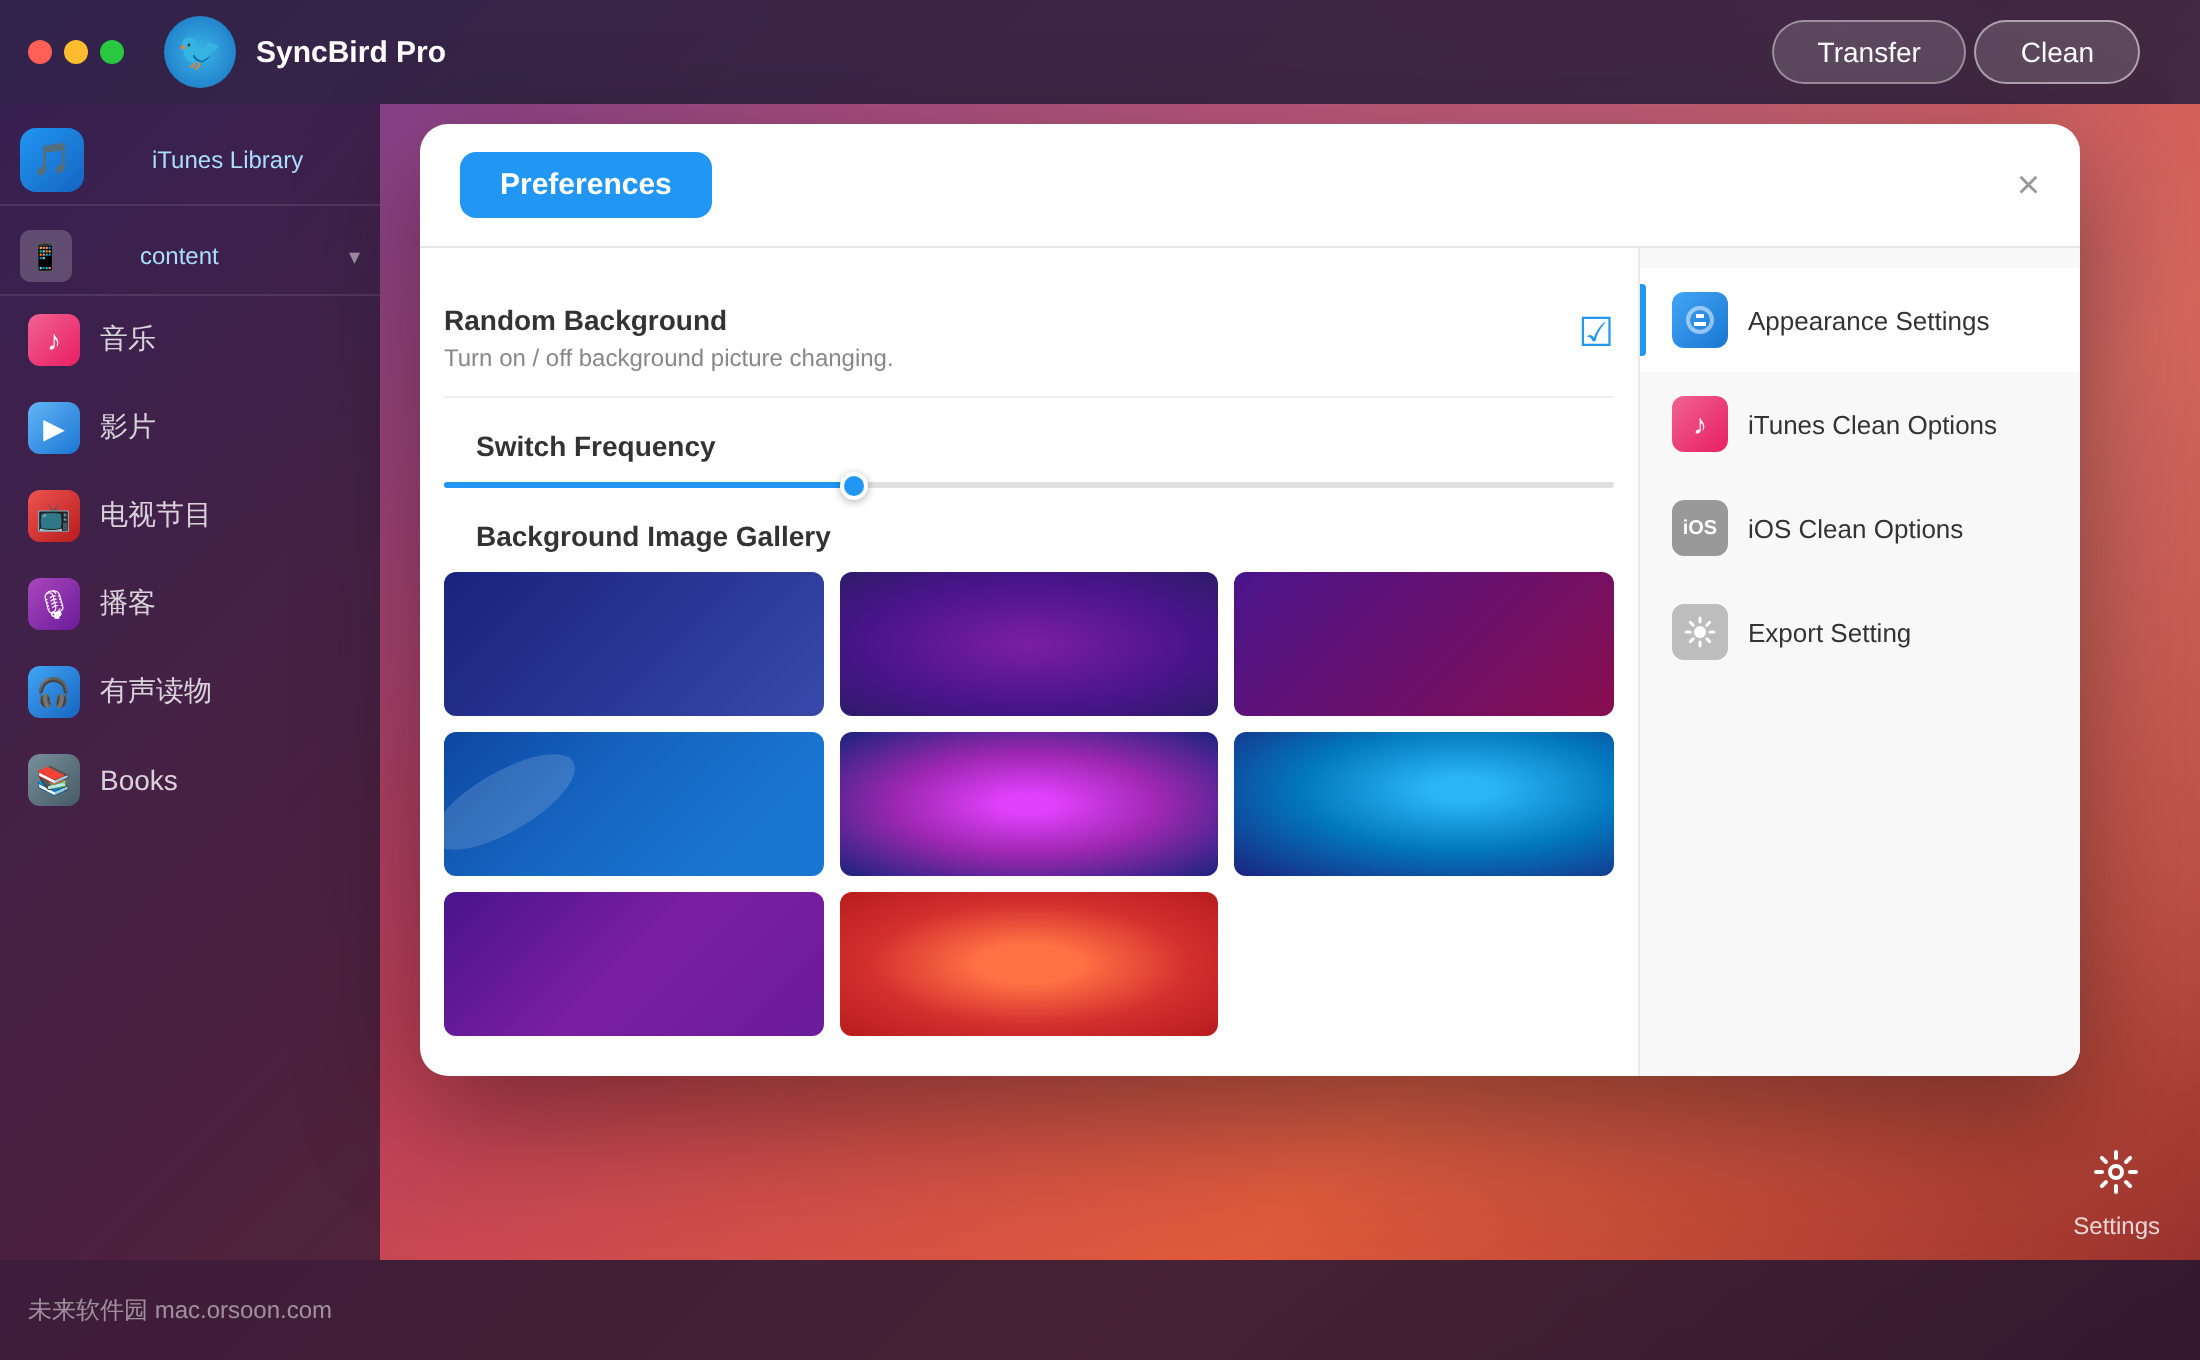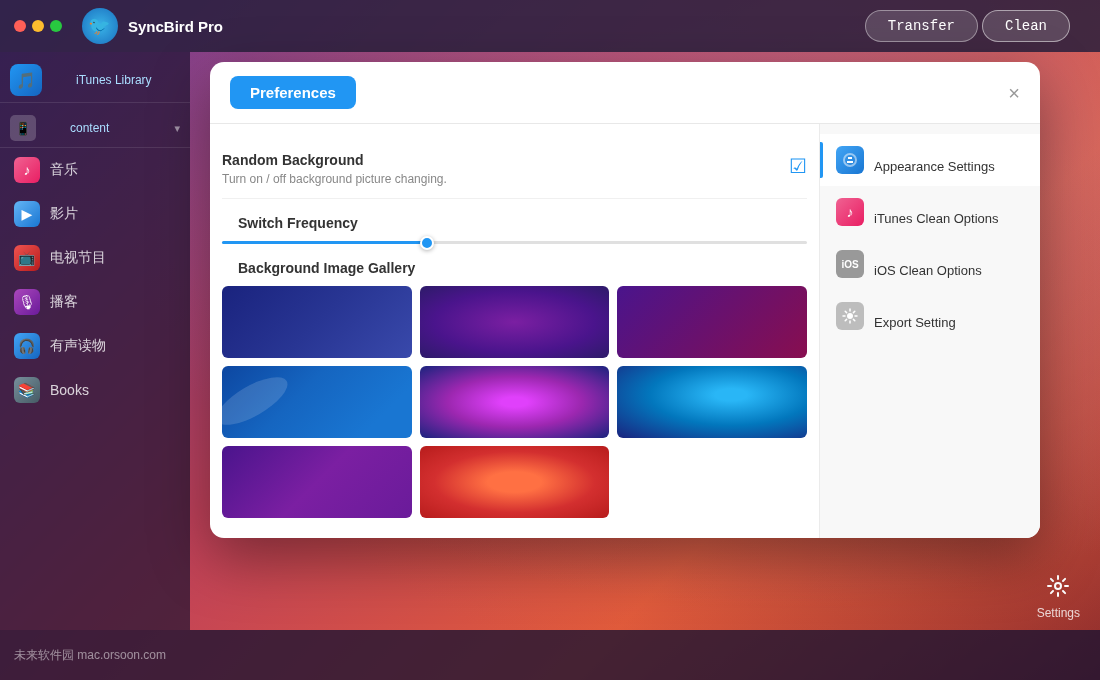--- a/index.html
+++ b/index.html
@@ -75,21 +75,20 @@
       z-index: 10;
     }
     .top-btn {
       padding: 7px 22px;
       border-radius: 20px;
       border: none;
       cursor: pointer;
       font-size: 14px;
       display: flex; align-items: center; gap: 6px;
       font-weight: 500;
-      font-family: Liberation Mono, monospace;
     }
     .top-btn-transfer {
       background: rgba(255,255,255,0.15);
       color: white;
       border: 1.5px solid rgba(255,255,255,0.4);
     }
     .top-btn-clean {
       background: rgba(255,255,255,0.15);
       color: white;
       border: 1.5px solid rgba(255,255,255,0.5);
@@ -355,21 +354,21 @@
     .gi-7 { background: linear-gradient(135deg, #4a148c 0%, #7b1fa2 50%, #6a1b9a 100%); }
     .gi-8 { background: radial-gradient(ellipse at center, #ff7043 20%, #d32f2f 60%, #b71c1c 100%); }
 
     
     .dialog-right {
       width: 220px;
       background: #f8f8f8;
       padding: 10px 0;
     }
     .right-menu-item {
-      display: flex; align-items: flex-end; gap: 10px;
+      display: flex; align-items: center; gap: 10px;
       padding: 12px 16px;
       cursor: pointer;
       position: relative;
     }
     .right-menu-item.active {
       background: white;
     }
     .right-menu-active-indicator {
       position: absolute;
       left: 0; top: 8px; bottom: 8px;

